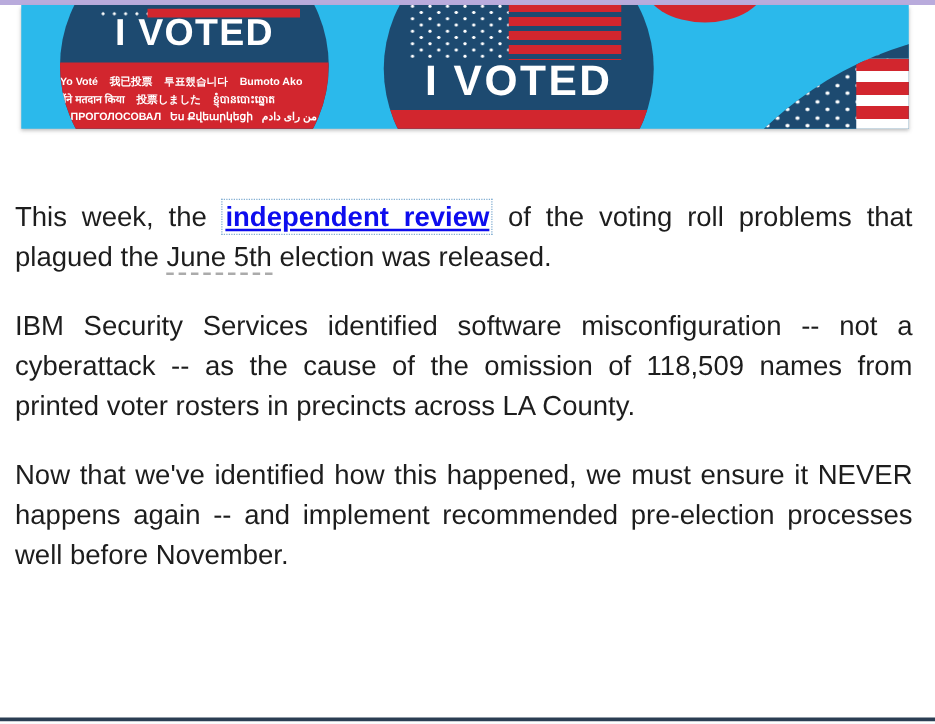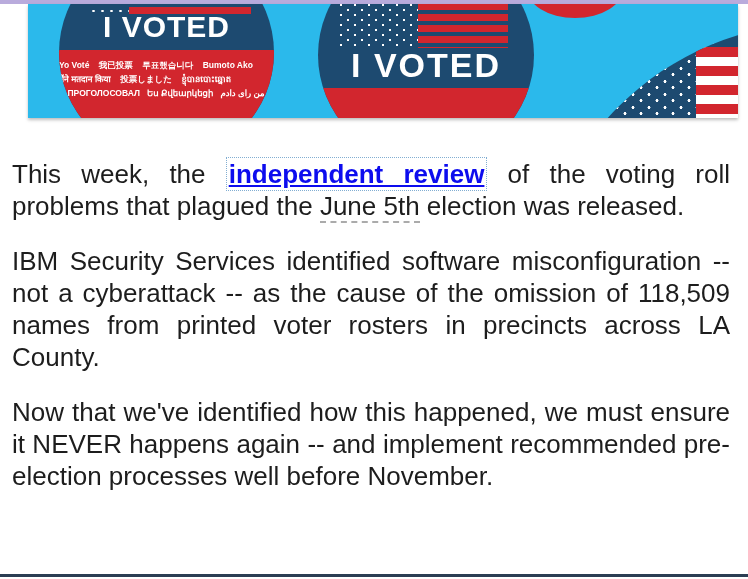--- a/index.html
+++ b/index.html
@@ -4,21 +4,21 @@
 <style>
   html,body { margin:0; padding:0; background:#fff; }
   #canvas {
     position:relative; width:748px; height:579px; background:#ffffff;
     overflow:hidden; font-family:"Liberation Sans", sans-serif;
   }
   .topbar { position:absolute; left:0; top:0; width:748px; height:4px; background:#b9abdc; }
 
   
   .banner {
-    position:absolute; left:28px; top:4px; width:710px; height:114px;
+    position:absolute; left:17px; top:4px; width:710px; height:99px;
     background:#2bb9eb; overflow:hidden;
     box-shadow:0 2px 3px rgba(110,110,110,0.45);
   }
   .sticker { position:absolute; border-radius:50%; background:#1d4a70; overflow:hidden; }
   .sticker-left  { left:31px;  top:-59px; width:215px; height:215px; }
   .sticker-mid   { left:290px; top:-57px; width:216px; height:216px; }
   .sticker-right { left:506px; top:19px;  width:574px; height:574px; }
 
   .sticker-title {
     position:absolute; left:0; right:0; text-align:center; color:#fff;
@@ -68,21 +68,21 @@
     background-size:16px 13px; background-position:3px 3px, 11px 9px;
   }
   .r-stripes {
     position:absolute; left:162px; top:24px; width:80px; height:80px;
     background:repeating-linear-gradient(to bottom, #d2262e 0 10px, #ffffff 10px 19px);
   }
 
   
   .article { position:absolute; left:12px; top:158px; width:718px; }
   .article p {
-    margin:0 0 23px 0; font-size:26px; line-height:32px;
+    margin:0 0 23px 0; font-size:22px; line-height:32px;
     color:#1d1d1d; text-align:justify;
   }
   .lnkwrap { border:1px dotted #82aed2; padding:1px 2px; }
   .lnk { color:#0d0cee; font-weight:bold; text-decoration:underline; cursor:pointer; }
   .dashed { border-bottom:2px dashed #ababab; }
 
   .bottomline { position:absolute; left:0; top:574px; width:748px; height:3px; background:#2b3e53; }
 </style>
 </head>
 <body>

